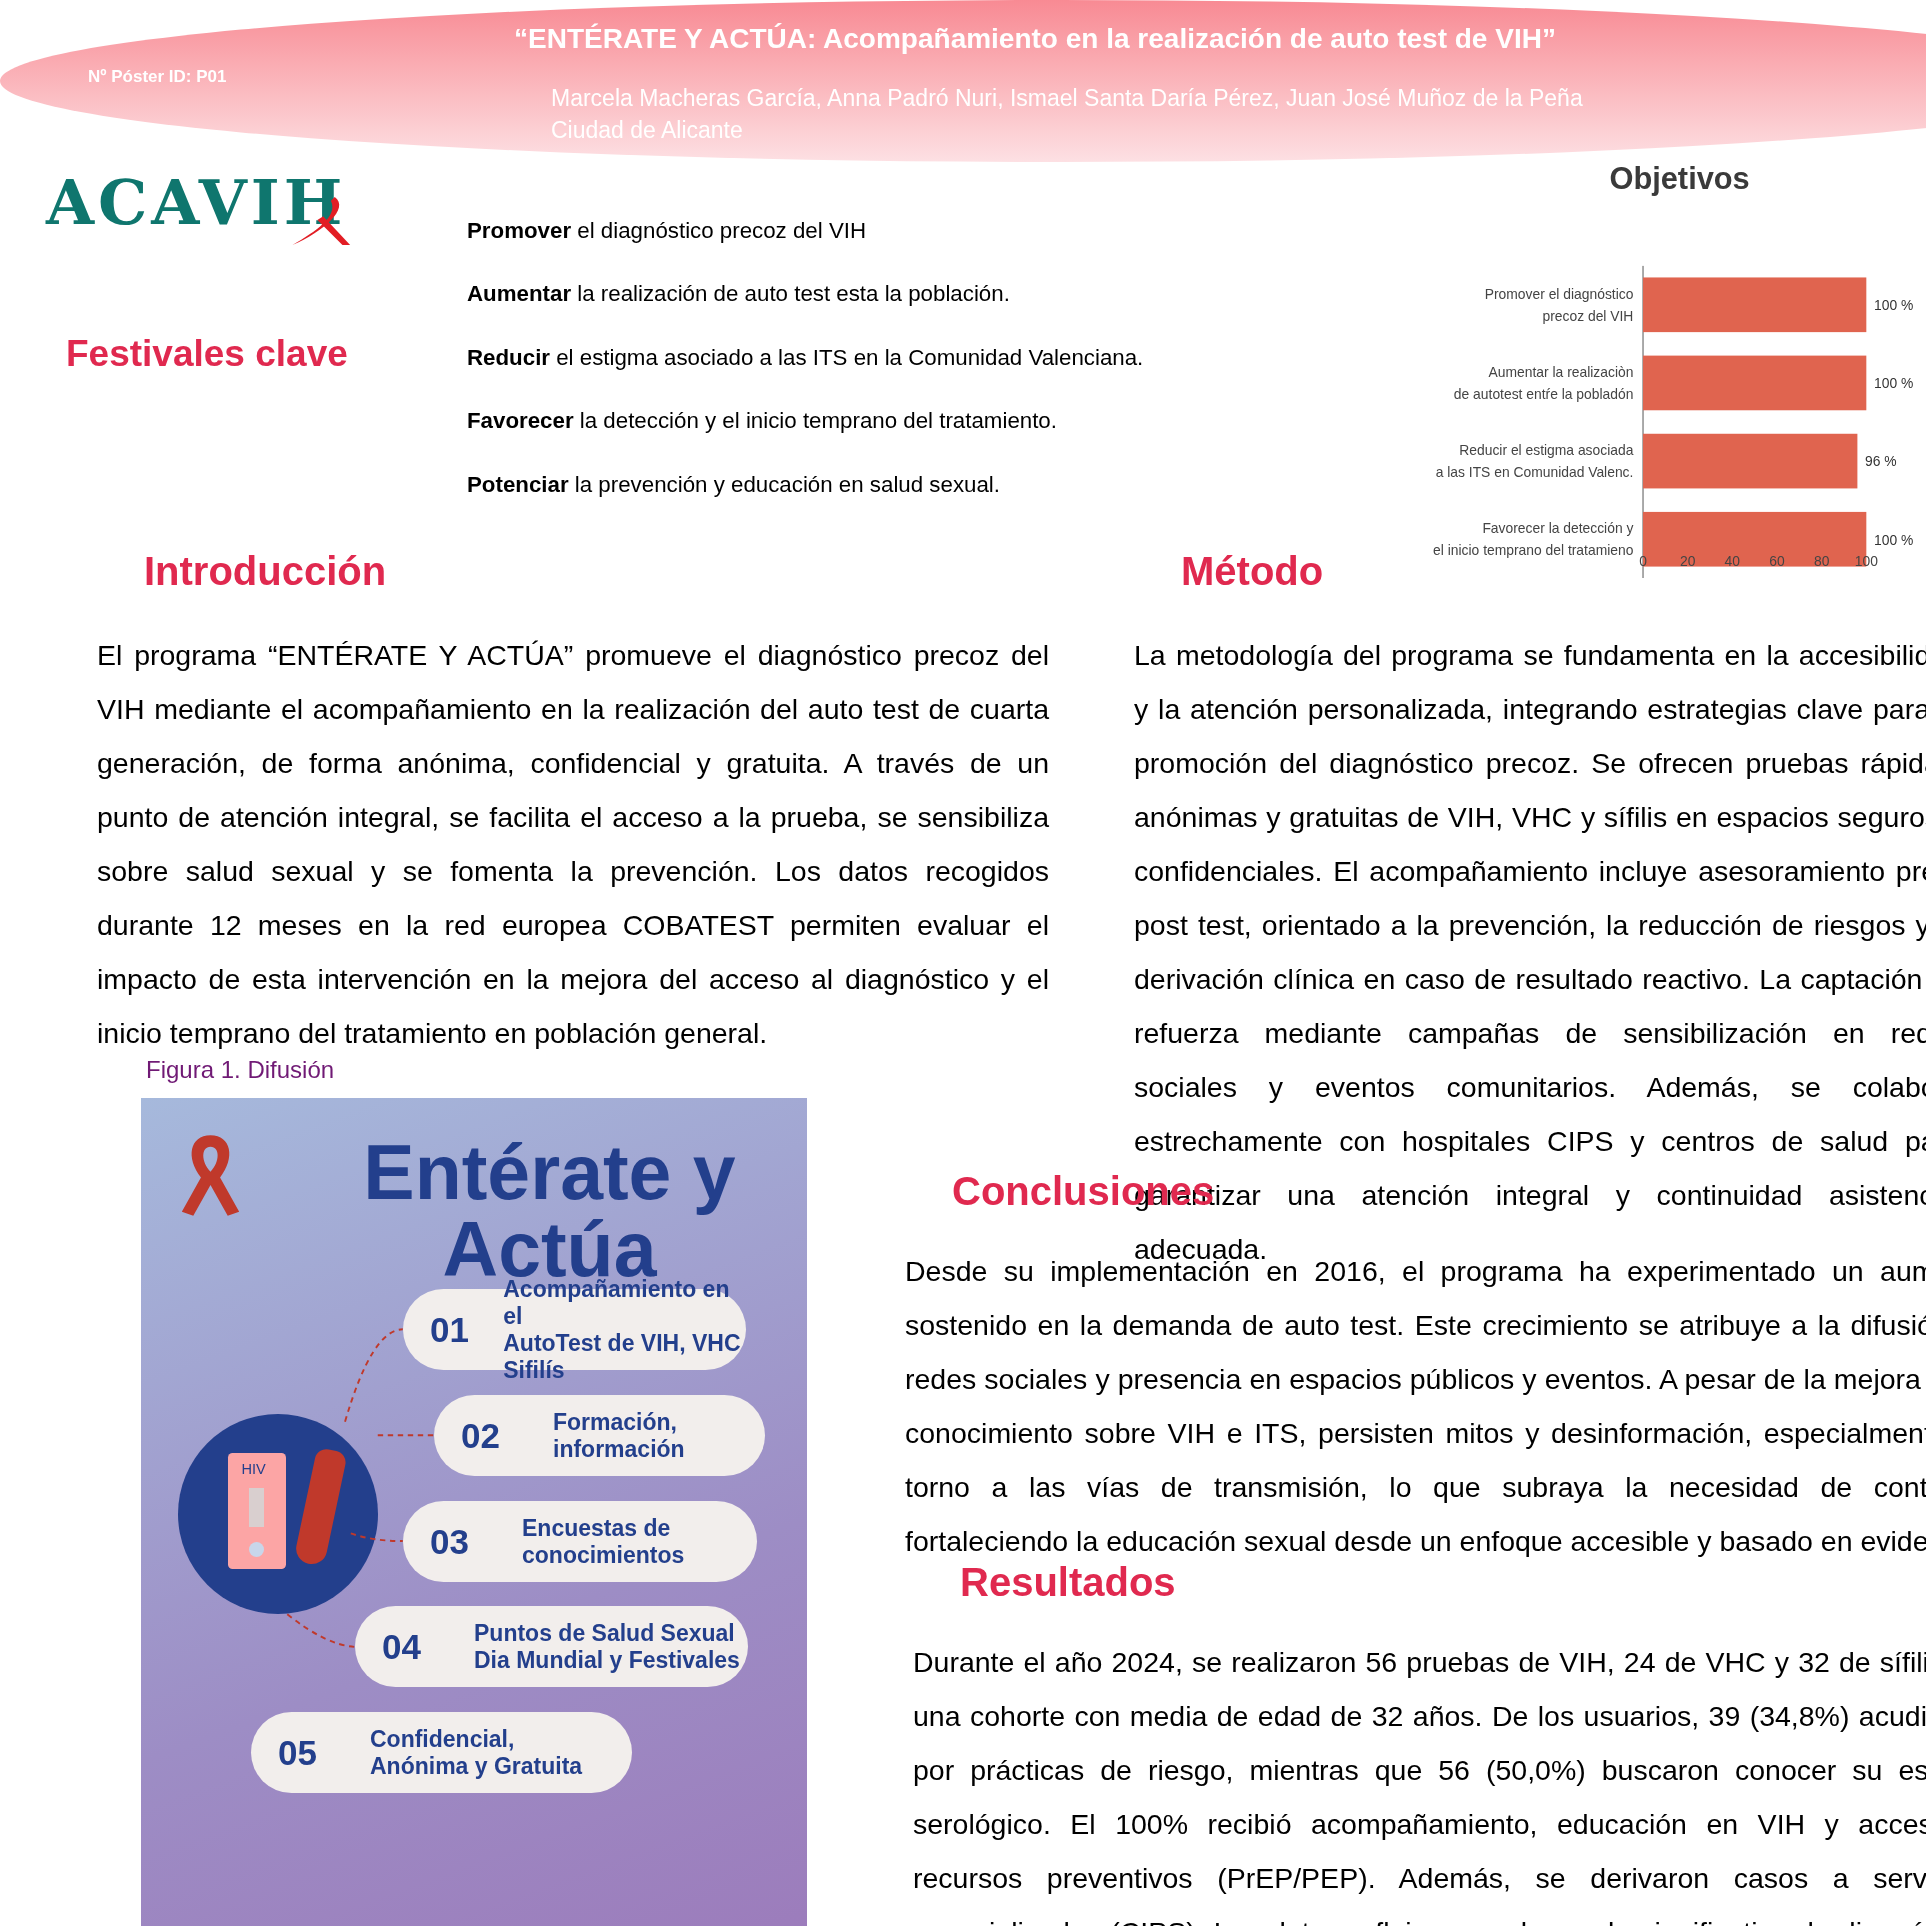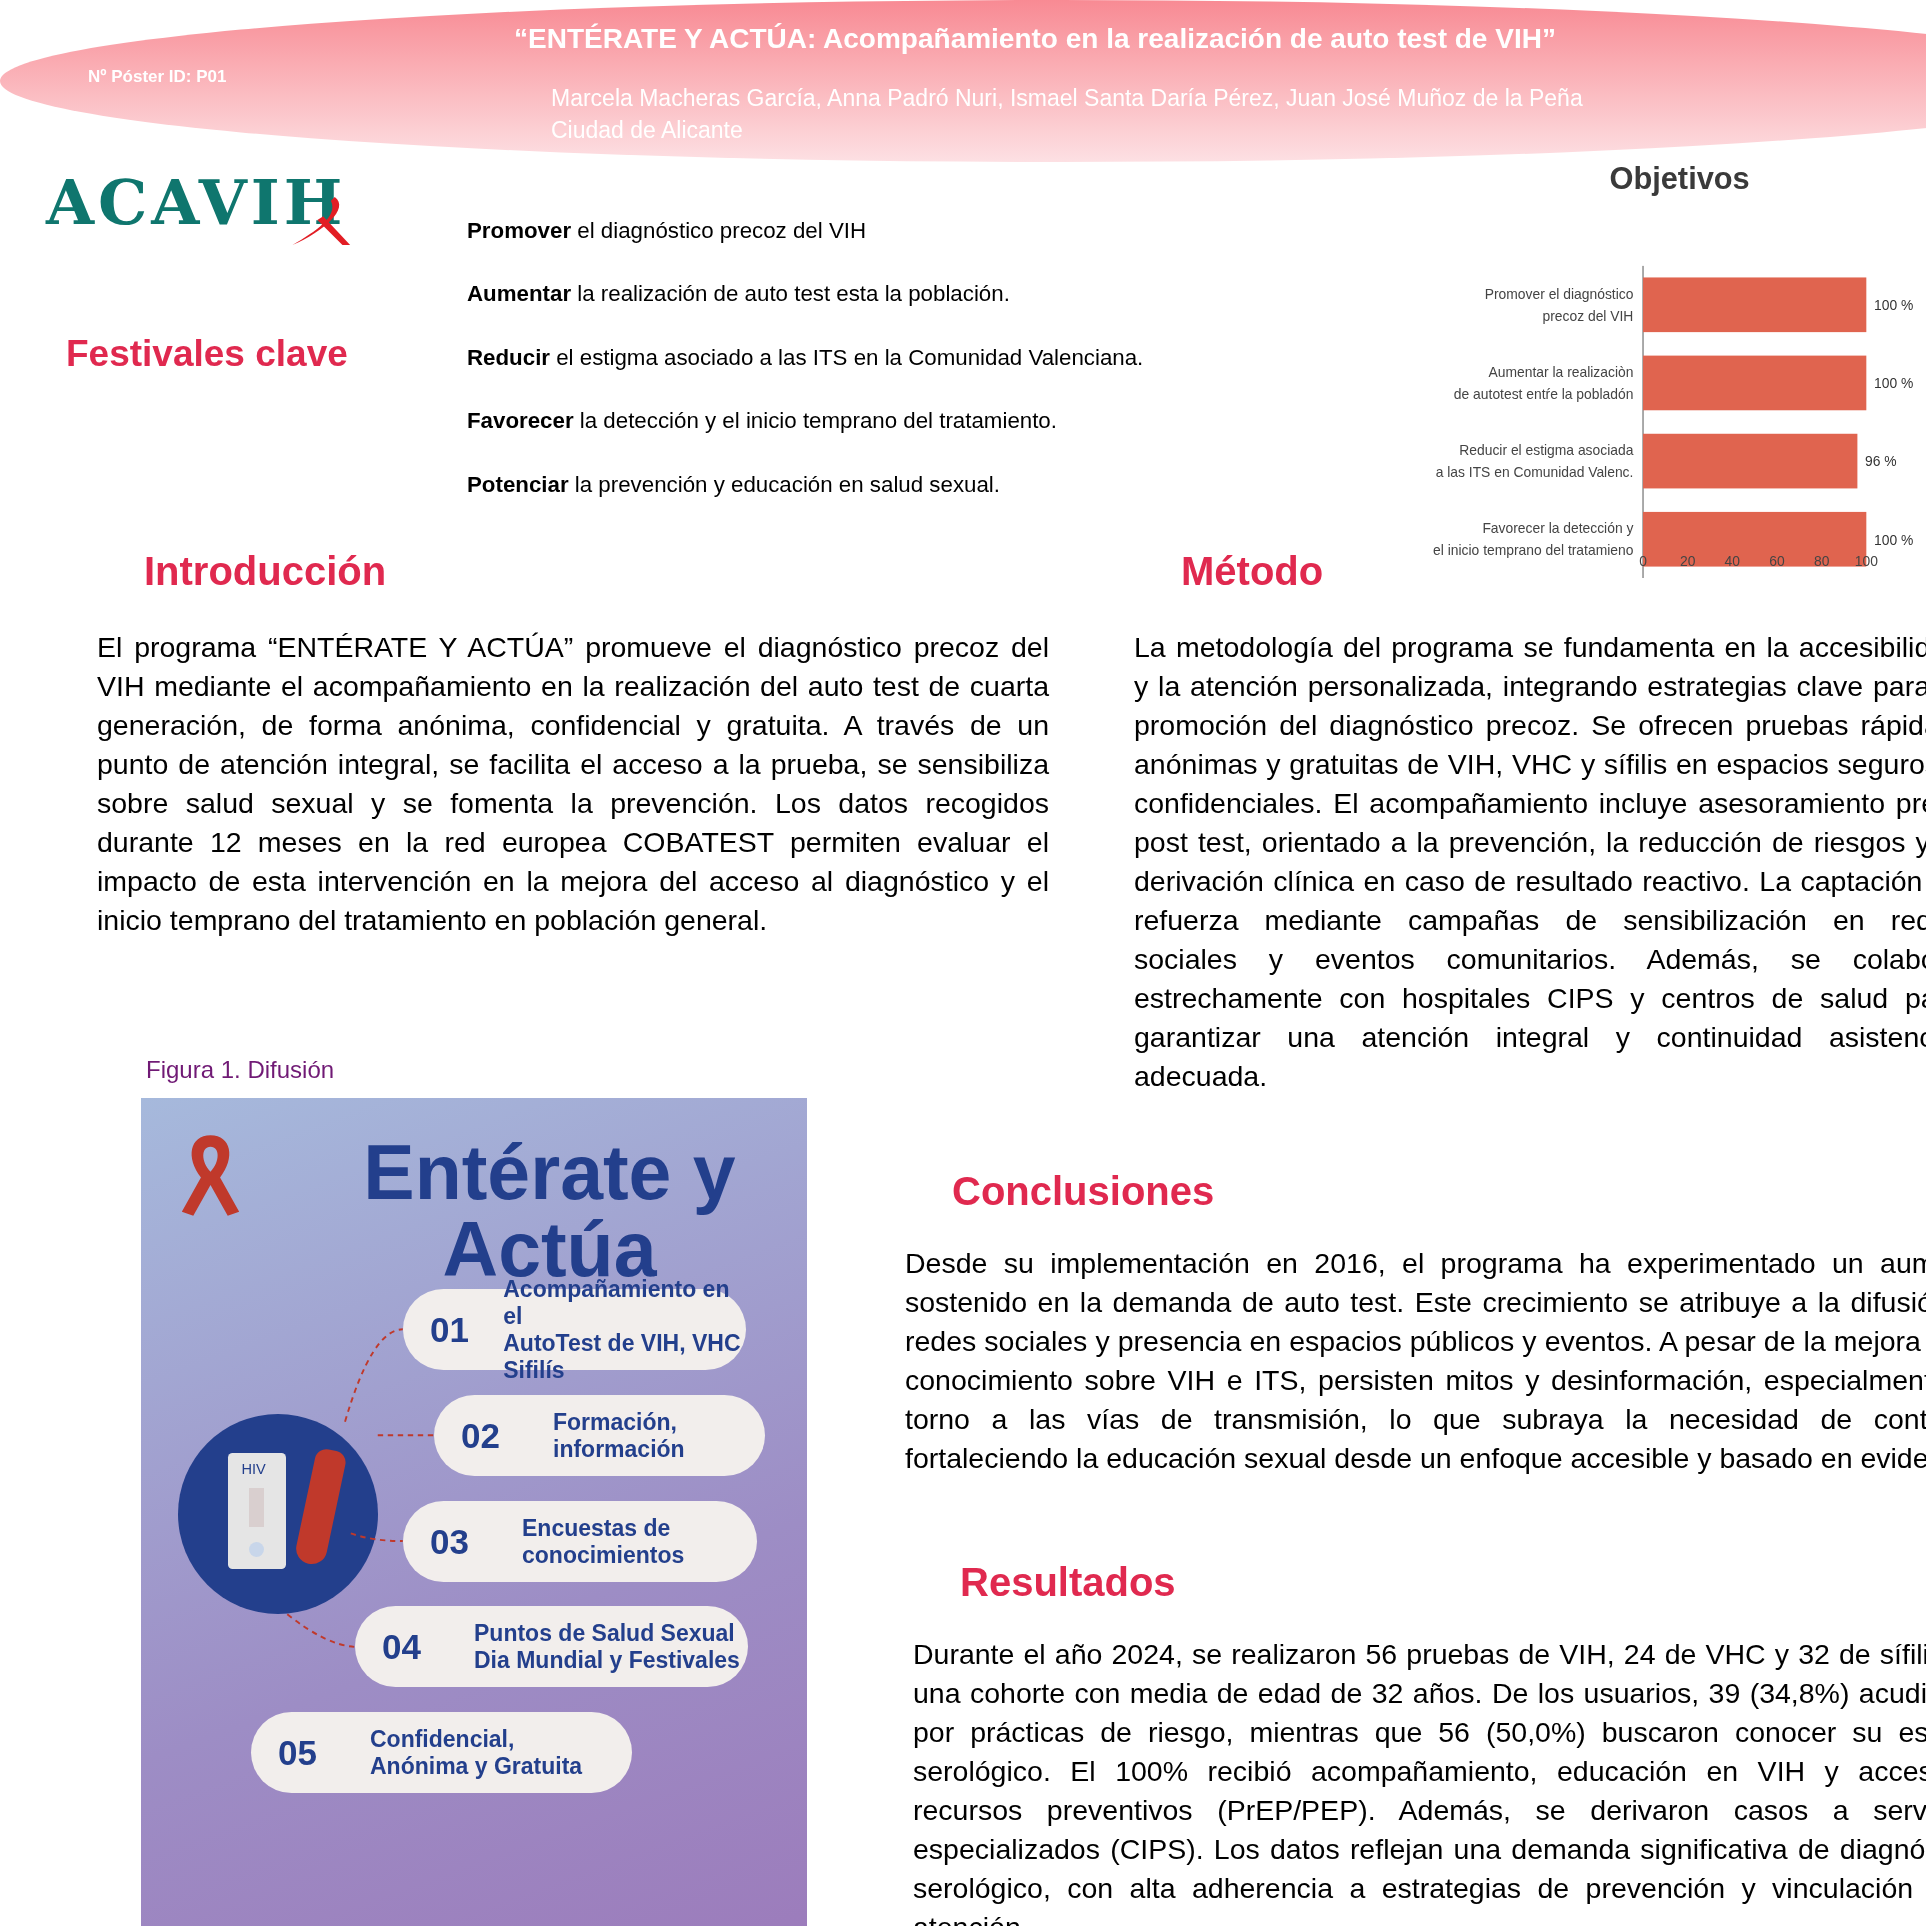--- a/index.html
+++ b/index.html
@@ -14,21 +14,21 @@
   
   #logo{left:46px;top:166px;font-family:"DejaVu Serif",serif;font-size:62px;font-weight:bold;letter-spacing:3.9px;color:#0f766e;}
   #logo-ribbon{left:277px;top:193px;width:77px;height:54px;}
   
   #obj-heading{left:66px;top:333px;color:#e0294f;font-weight:bold;font-size:37px;}
   .obj-line{position:absolute;left:467px;font-size:22.3px;}
   
   #chart{left:1387px;top:154px;width:539px;height:424px;}
   
   .sec-title{position:absolute;color:#e0294f;font-weight:bold;font-size:40px;margin-left:47px;}
-  .para{position:absolute;font-size:28.5px;line-height:39px;text-align:justify;}
+  .para{position:absolute;font-size:28.5px;line-height:54px;text-align:justify;}
   
   #fig-caption{left:146px;top:1056px;color:#701a75;font-size:24px;}
   #fig{left:141px;top:1098px;width:666px;height:863px;background:linear-gradient(160deg,#a6b9dc,#9d8dc5 60%,#9c7bbb);}
   #fig-title{left:139px;top:36px;width:539px;color:#233f8c;font-weight:bold;font-size:77px;line-height:77px;text-align:center;}
   .pill{position:absolute;background:#f2eeec;border-radius:46px;height:81px;display:flex;align-items:center;}
   .pill .num{color:#233f8c;font-weight:bold;font-size:35px;margin-left:27px;width:92px;}
   .pill .txt{color:#233f8c;font-weight:bold;font-size:23px;line-height:27px;}
   #fig-circle{left:37px;top:316px;width:200px;height:200px;border-radius:50%;background:#233f8c;}
 </style>
 </head>
@@ -95,21 +95,21 @@
 <div id="fig-caption" class="abs">Figura 1. Difusión</div>
 <div id="fig" class="abs">
   <svg class="abs" style="left:37px;top:33px;width:65px;height:89px" viewBox="0 0 170 230">
     <path d="M85 10 C140 10 150 70 110 120 L160 210 L130 220 L85 140 L40 220 L10 210 L60 120 C20 70 30 10 85 10 Z M85 40 C60 40 60 80 85 105 C110 80 110 40 85 40 Z" fill="#c0392b"></path>
   </svg>
   <div id="fig-title" class="abs">
     <div>Entérate y</div>
     <div>Actúa</div>
   </div>
   <div id="fig-circle" class="abs">
-    <div class="abs" style="left:50px;top:39px;width:58px;height:116px;background:#e5e5e5;border-radius:4.6px">
+    <div class="abs" style="left:50px;top:39px;width:58px;height:116px;background:#fca5a5;border-radius:4.6px">
       <div class="abs" style="left:13.5px;top:7.7px;color:#233f8c;font-size:14.6px">HIV</div>
       <div class="abs" style="left:21px;top:35px;width:15.4px;height:39px;background:#d9cfcf"></div>
       <div class="abs" style="left:21px;top:89px;width:15.4px;height:15.4px;border-radius:50%;background:#c8d6ea"></div>
     </div>
     <div class="abs" style="left:127px;top:35px;width:31px;height:116px;background:#c0392b;border-radius:11.6px 11.6px 15.4px 15.4px;transform:rotate(12deg)"></div>
   </div>
   <div class="pill" style="left:262px;top:191px;width:343px">
       <span class="num">01</span>
       <span class="txt"><span>Acompañamiento en el</span><br><span>AutoTest de VIH, VHC Sifilís</span></span>
     </div>

